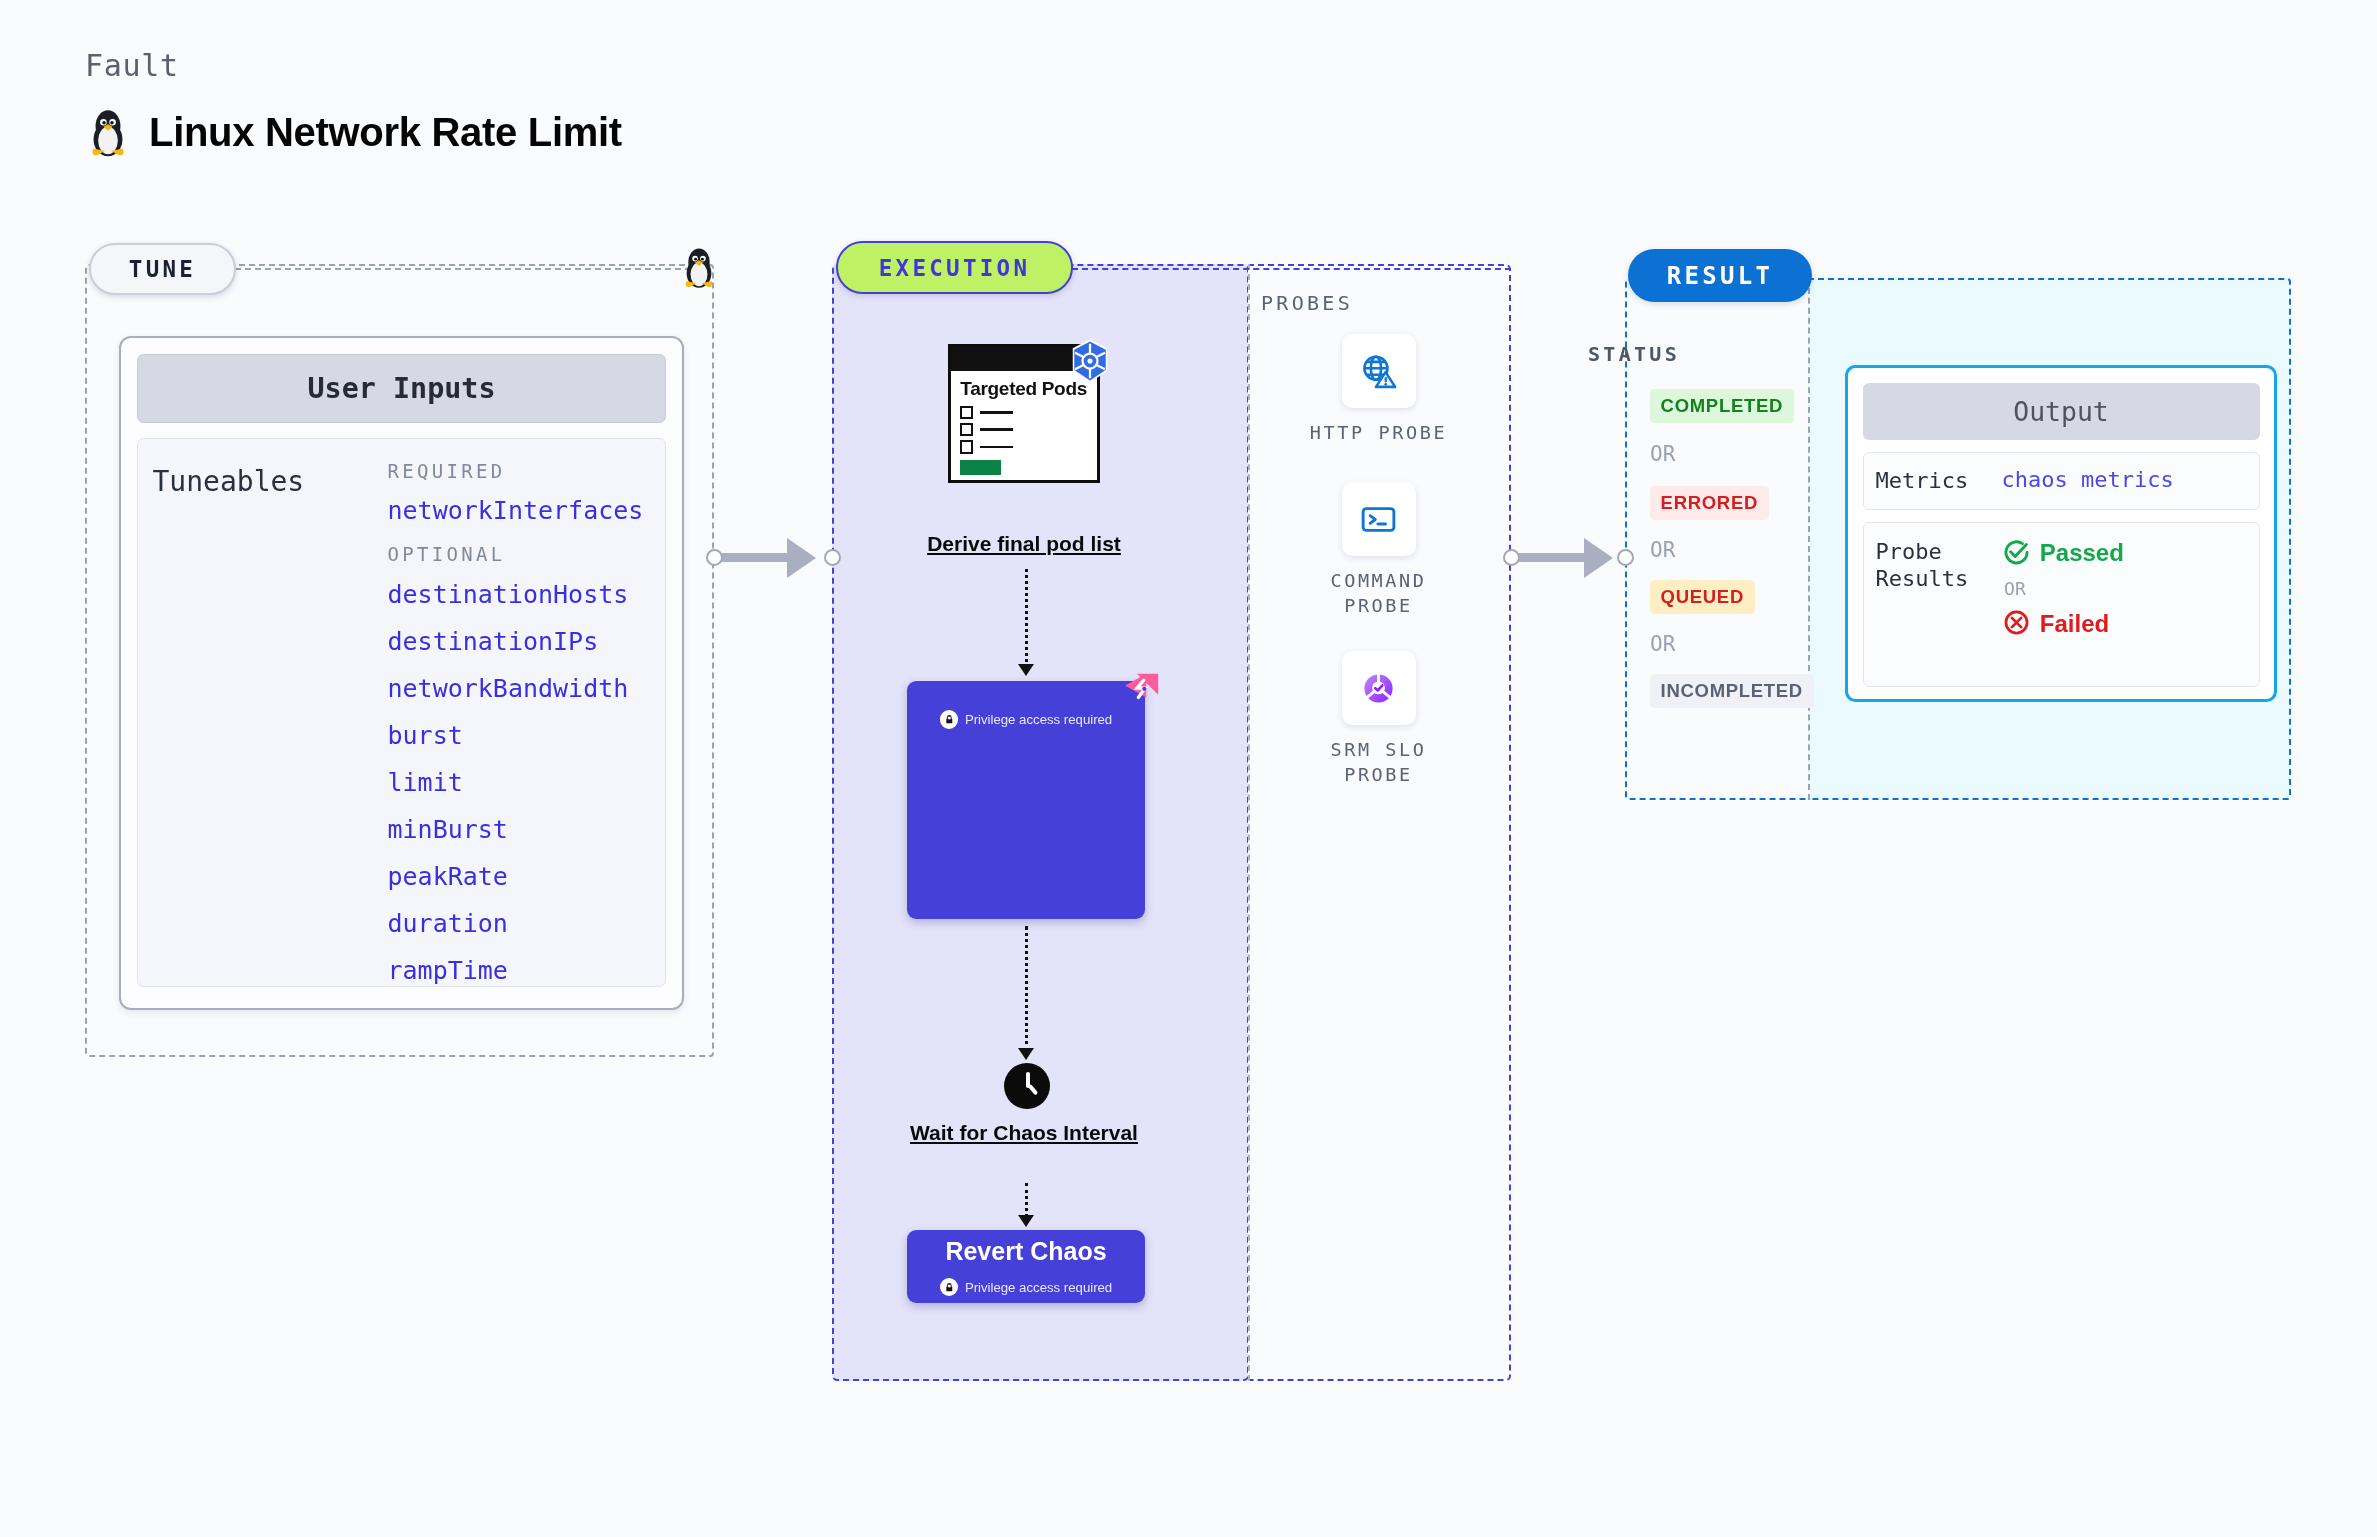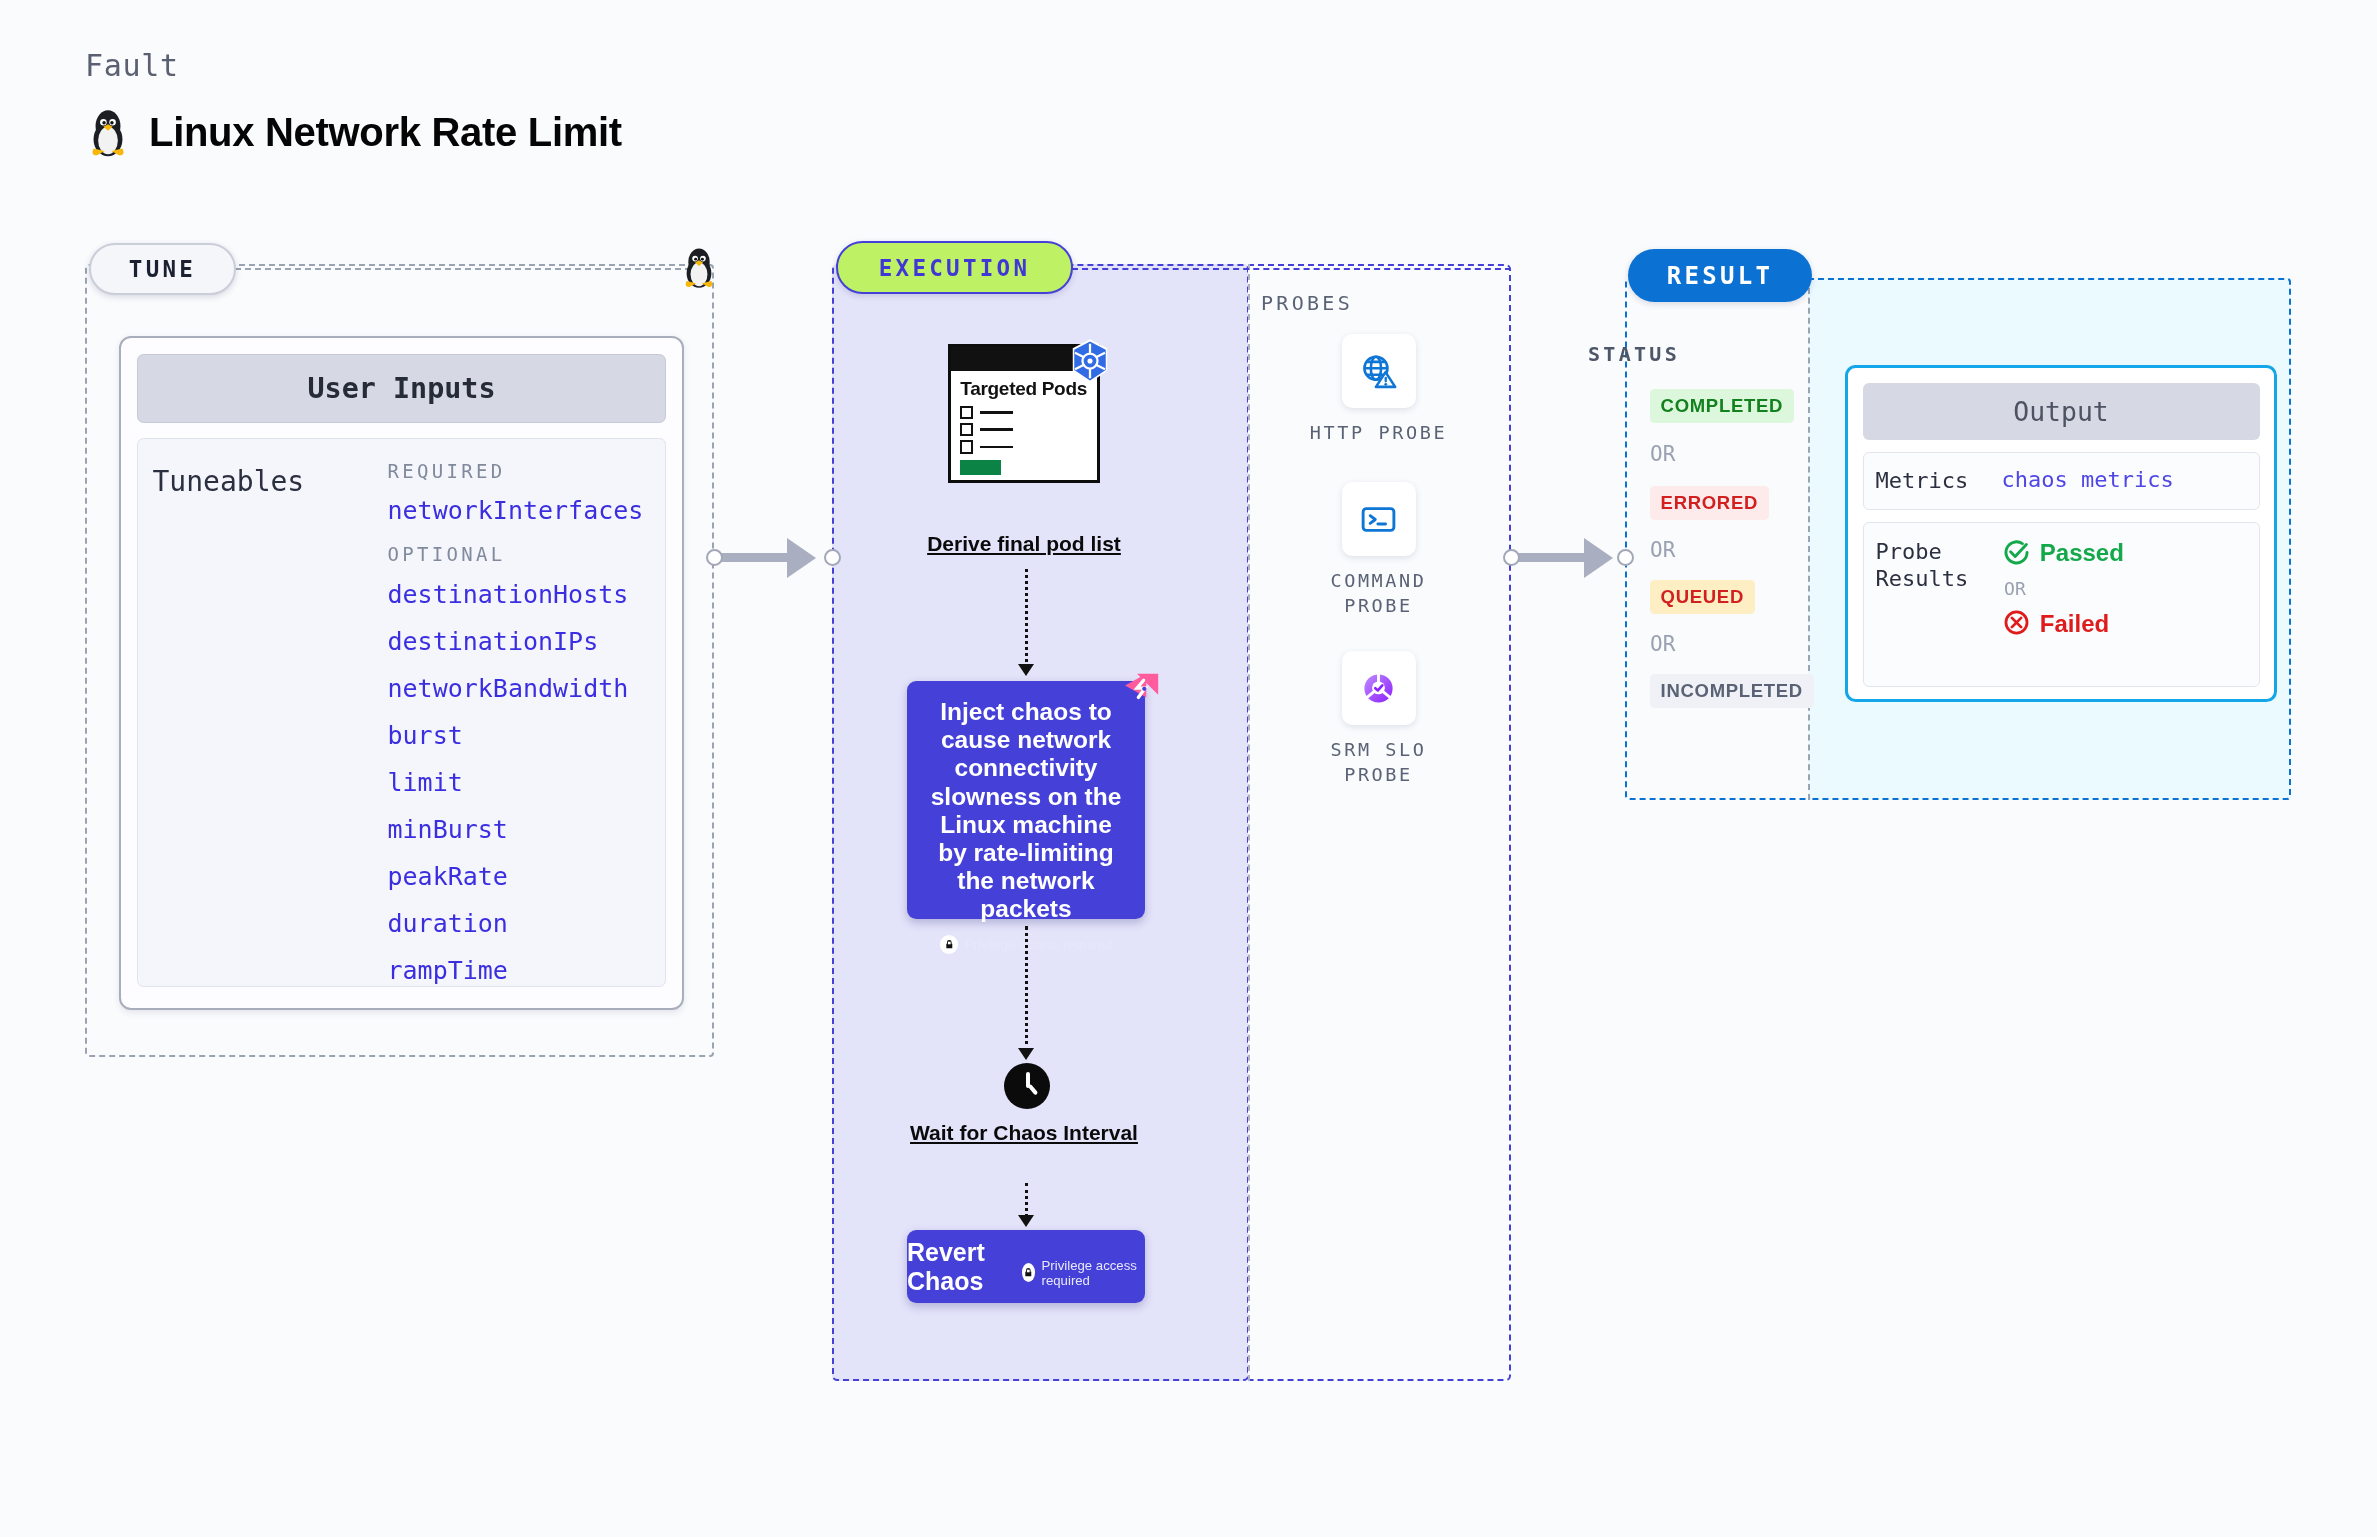--- a/index.html
+++ b/index.html
@@ -173,21 +173,21 @@
     position:absolute; left:1004px; top:1063px; width:46px; height:46px;
     border-radius:50%; background:#0b0b0b;
   }
   #clock-icon .hand-v { position:absolute; left:22px; top:9.3px; width:4px; height:16px; background:#fff; border-radius:2px;}
   #clock-icon .hand-h { position:absolute; left:23px; top:22px; width:4px; height:12px; background:#fff; border-radius:2px; transform:rotate(-40deg); transform-origin: top center;}
 
   #revert-card {
     position:absolute; left:907px; top:1230px; width:238px; height:73px;
     background:#4540d8; border-radius:9.3px;
     box-shadow:0 3.3px 8px rgba(40,40,120,.25);
-    display:flex; flex-direction:row; align-items:center; justify-content:center;
+    display:flex; flex-direction:column; align-items:center; justify-content:center;
   }
   #revert-card .txt { color:#fff; font-weight:bold; font-size:25px; }
 
   
   .probe-item { position:absolute; width:165px; text-align:center; left:1296px; }
   .probe-tile {
     width:74px;height:74px;margin:0 auto;background:#fff;border-radius:10.6px;
     box-shadow:0 2px 6.6px rgba(40,50,90,.13);
     display:flex;align-items:center;justify-content:center;
   }
@@ -372,21 +372,20 @@
     </g>
     <circle cx="32" cy="32" r="3.4" fill="#fff"></circle>
   </svg>
 </div>
 
 <div class="step-caption" id="caption-derive">Derive final pod list</div>
 <div class="dotted-arrow" style="left:1025px; top:569px; height:99px;"></div>
 <div class="arrowhead" style="left:1018px; top:664px;"></div>
 
 <div id="inject-card">
-  <div class="txt">Inject chaos to cause network connectivity slowness on the Linux machine by rate-limiting the network packets</div>
   <div class="priv-row">
     <span class="lock-badge">
       <svg width="10.6" height="10.6" viewBox="0 0 16 16">
           <path d="M4.5 7V5a3.5 3.5 0 0 1 7 0v2h1v7h-9V7z" fill="#111"></path>
           <rect x="5.9" y="4" width="4.2" height="4" fill="#fff"></rect>
         </svg>
     </span>
     <span class="lbl">Privilege access required</span>
   </div>
 </div>

